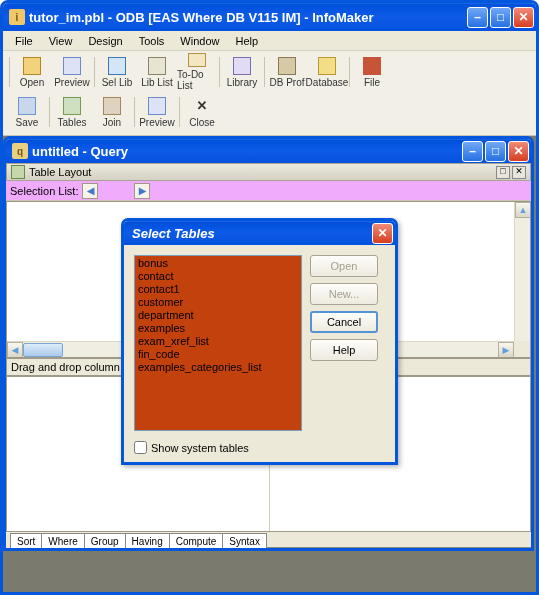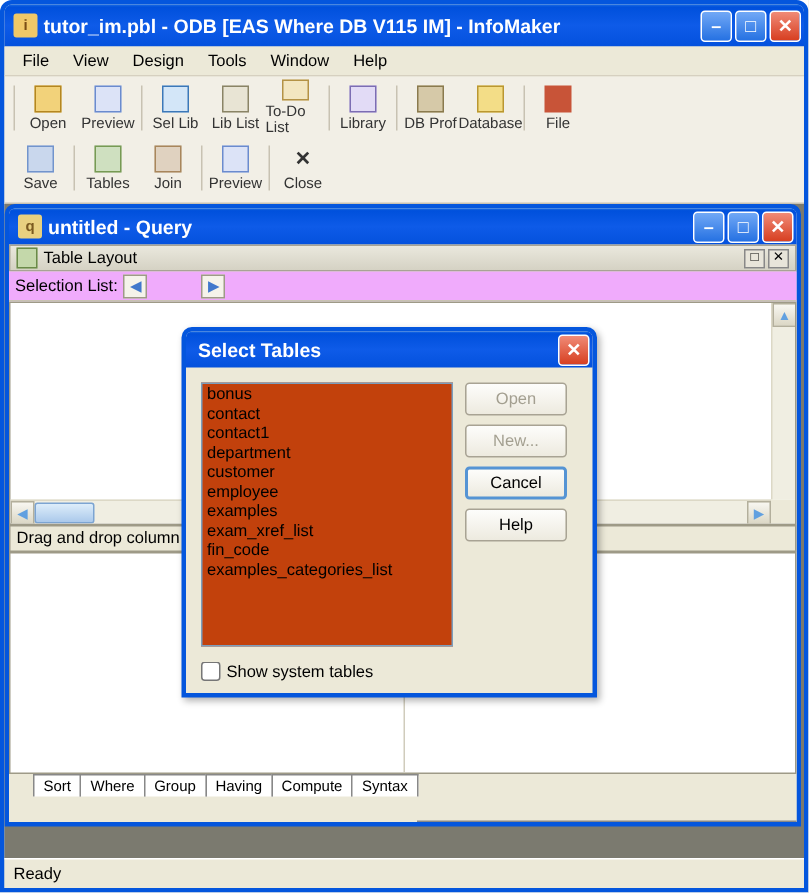--- a/index.html
+++ b/index.html
@@ -41,31 +41,31 @@
 
 .canvas-area { flex: 1; background: #fff; border: 1px solid #9e9a87; position: relative; overflow: hidden; }
 .scrollbar-v { position: absolute; right: 0; top: 0; bottom: 16px; width: 16px; background: #f0eee2; border-left: 1px solid #dcd8c6; }
 .scrollbar-h { position: absolute; left: 0; right: 16px; bottom: 0; height: 16px; background: #f0eee2; border-top: 1px solid #dcd8c6; display: flex; }
 .scroll-btn { width: 16px; height: 16px; background: linear-gradient(to bottom,#f8f7f1,#dbd7c5); border: 1px solid #b3af9c; font-size: 9px; display: flex; align-items: center; justify-content: center; color:#61a0e0; }
 .scroll-thumb-h { width: 40px; height: 14px; margin: 1px 0; background: linear-gradient(to bottom,#ddedfa,#abc9eb); border:1px solid #7ca4d2; border-radius:2px; }
 .scroll-corner { position: absolute; right: 0; bottom: 0; width: 16px; height: 16px; background: #ece9d8; }
 
 .drag-hint { height: 18px; background: #ece9d8; border: 1px solid #9e9a87; padding: 2px 4px; display: flex; align-items: center; }
 
-.tabs-row { height: 32px; background: #ece9d8; display: flex; align-items: flex-start; padding-left: 16px; gap: 0; }
+.tabs-row { height: 16px; background: #ece9d8; display: flex; align-items: flex-end; padding-left: 4px; gap: 0; }
 .tab { height: 15px; padding: 0 6px; border: 1px solid #888; border-bottom: none; background: #fff; font-size: 10px; display: flex; align-items: center; cursor: pointer; border-radius: 0; position: relative; margin-right: -1px; }
 .tab.active { background: #fff; z-index: 1; }
 .tab-spacer { flex: 1; border-top: 1px solid #888; height: 1px; align-self: flex-end; }
 
 .statusbar { height: 20px; background: #ece9d8; border-top: 1px solid #fff; padding: 2px 6px; display: flex; align-items: center; }
 
 
 .modal { position: absolute; left: 121px; top: 218px; width: 277px; border: 3px solid #0456dd; border-radius: 7px 7px 0 0; background: #ece9d8; z-index: 100; display: flex; flex-direction: column; box-shadow: 2px 2px 5px rgba(0,0,0,.3); }
 .modal-titlebar { height: 24px; background: linear-gradient(to bottom, #1b6de4 0%, #0050dc 6%, #0e5be8 50%, #0451dd 100%); display: flex; align-items: center; padding: 0 2px 0 8px; border-radius: 4px 4px 0 0; }
-.modal-title { color: #fff; font-weight: bold; font-size: 13px; flex: 1; }
+.modal-title { color: #fff; font-weight: bold; font-size: 13px; flex: 1; font-style: italic; }
 .modal-body { padding: 10px; display: flex; gap: 8px; }
 .listbox { width: 168px; height: 176px; background: #c2410c; border: 1px solid #7b9ebd; overflow-y: scroll; padding: 1px; }
 .listbox-item { padding: 0 2px; cursor: pointer; line-height: 13px; font-size: 11px; }
 .modal-buttons { display: flex; flex-direction: column; gap: 6px; }
 .dlg-btn { width: 68px; height: 22px; border: 1px solid #a8a394; border-radius: 3px; background: linear-gradient(to bottom, #fdfdfb, #edeadf); cursor: pointer; font-size: 11px; }
 .dlg-btn:disabled { color: #a39f90; cursor: default; }
 .dlg-btn.default-btn { border: 2px solid #5594d4; }
 .checkbox-row { padding: 0 10px 8px 10px; display: flex; align-items: flex-end; gap: 4px; }
 .checkbox-row input { width: 13px; height: 13px; }
 
@@ -227,38 +227,34 @@
         <div class="tab">Where</div>
         <div class="tab">Group</div>
         <div class="tab">Having</div>
         <div class="tab">Compute</div>
         <div class="tab">Syntax</div>
         <div class="tab-spacer"></div>
       </div>
     </div>
   </div>
 
-  <div class="statusbar">
-    <span>Ready</span>
-  </div>
 </div>
 
 <div class="modal">
   <div class="modal-titlebar">
     <span class="modal-title">Select Tables</span>
     <div class="win-btn win-close">✕</div>
   </div>
   <div class="modal-body">
     <div class="listbox">
       <div class="listbox-item">bonus</div>
       <div class="listbox-item">contact</div>
       <div class="listbox-item">contact1</div>
+      <div class="listbox-item">customer</div>
       <div class="listbox-item">department</div>
-      <div class="listbox-item">customer</div>
-      <div class="listbox-item">employee</div>
       <div class="listbox-item">examples</div>
       <div class="listbox-item">exam_xref_list</div>
       <div class="listbox-item">fin_code</div>
       <div class="listbox-item">examples_categories_list</div>
     </div>
     <div class="modal-buttons">
       <button class="dlg-btn" disabled="">Open</button>
       <button class="dlg-btn" disabled="">New...</button>
       <button class="dlg-btn default-btn">Cancel</button>
       <button class="dlg-btn">Help</button>

